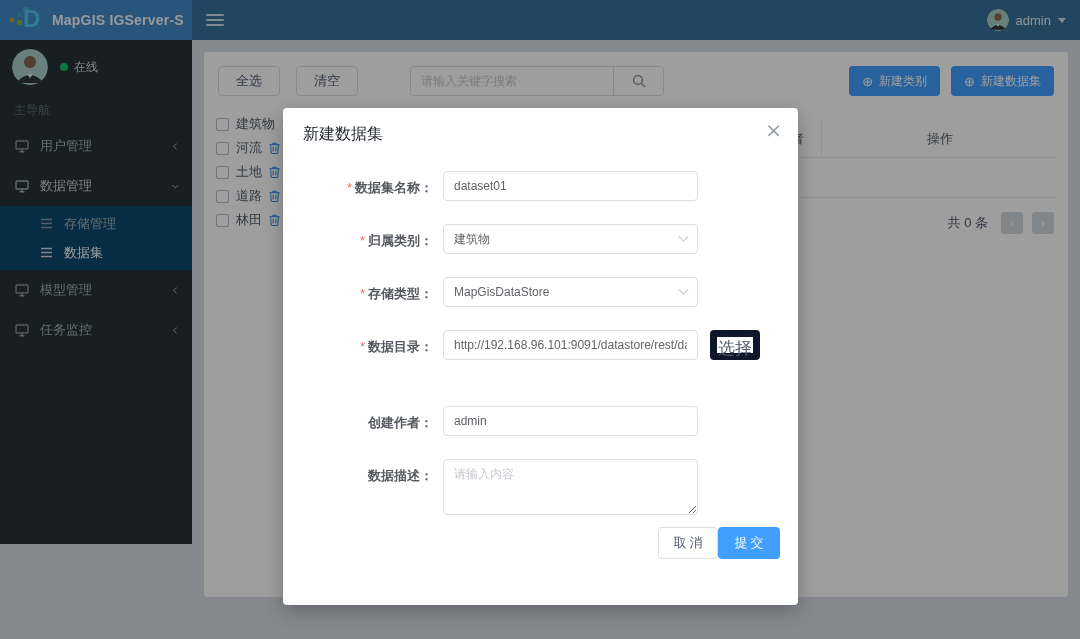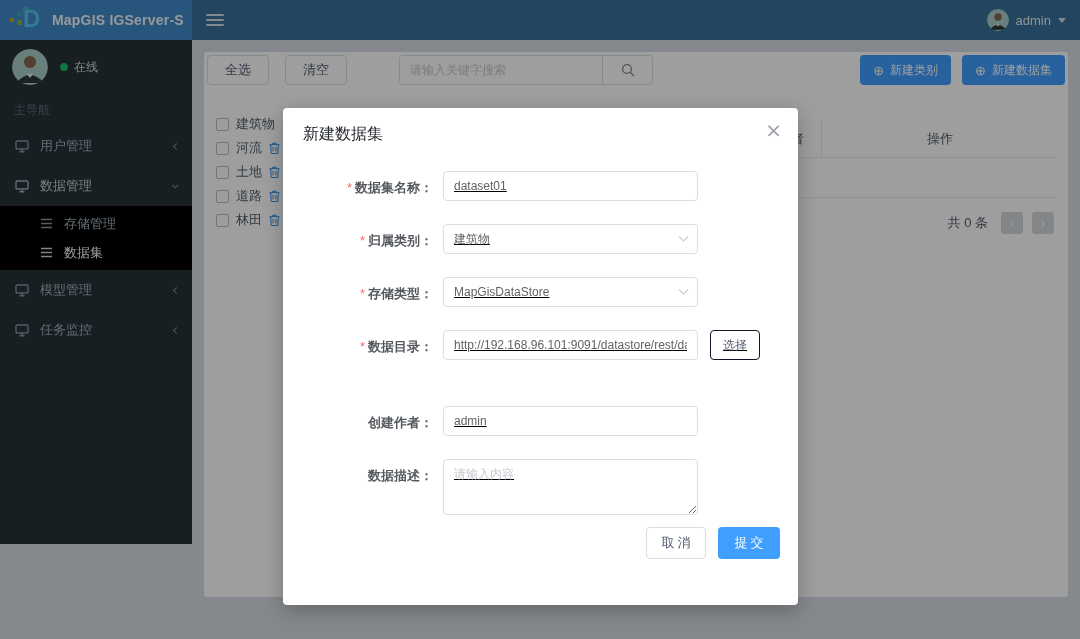--- a/index.html
+++ b/index.html
@@ -32,29 +32,29 @@
   .avatar-lg { width:36px; height:36px; border-radius:50%; overflow:hidden; flex:0 0 36px; }
   .status { display:flex; align-items:center; gap:6px; }
   .dot { width:8px; height:8px; border-radius:50%; background:#19be6b; }
   .status span { color:#d5dde2; font-size:12px; }
   .navlabel { color:#5f6d75; font-size:12px; padding:9px 14px 7px; }
   .mitem { height:40px; display:flex; align-items:center; gap:10px; padding:0 14px; color:#9fb0b8; font-size:13px; cursor:pointer; }
   .mitem .ic { width:16px; display:flex; justify-content:center; flex:0 0 16px; }
   .chev { margin-left:auto; color:#7c8a91; font-size:15px; line-height:1; font-family:"DejaVu Sans",sans-serif; }
   .chev.down { transform:rotate(-90deg); }
   .pie { width:13px; height:13px; border-radius:50%; background:conic-gradient(#bfe7f2 0 85deg, #39a8cc 85deg 360deg); }
-  .submenu { background:#000000; padding:3px 0; }
+  .submenu { background:#0c4a6e; padding:3px 0; }
   .submenu .mitem { height:29px; padding-left:38px; }
   .submenu .mitem.active { color:#ffffff; }
   .mitem.parent-open { color:#c3ced4; }
 
   
   .content { position:absolute; left:192px; top:40px; width:888px; height:599px; background:#d7dde4; }
   .card { position:relative; margin:12px; height:545px; background:#ffffff; border-radius:3px; }
-  .toolbar { display:flex; align-items:center; padding:3px; }
+  .toolbar { display:flex; align-items:center; padding:14px; }
   .btn-plain { height:30px; padding:0 17px; background:#fff; border:1px solid #dcdee2; border-radius:4px; color:#515a6e; font-size:13px; cursor:pointer; }
   .btn-plain + .btn-plain { margin-left:16px; }
   .searchbox { margin-left:52px; width:254px; height:30px; border:1px solid #dcdee2; border-radius:4px; background:#fff; display:flex; overflow:hidden; }
   .searchbox input { flex:1; border:none; outline:none; padding:0 10px; font-size:12px; color:#b91c1c; font-family:inherit; }
   .searchbox input::placeholder { color:#c5c8ce; }
   .search-append { width:50px; border-left:1px solid #dcdee2; display:flex; align-items:center; justify-content:center; cursor:pointer; background:#fff; }
   .btn-primary { height:30px; background:#409eff; border:none; border-radius:4px; color:#fff; font-size:12px; padding:0 13px; display:flex; align-items:center; gap:6px; cursor:pointer; }
   .tb-right { margin-left:auto; display:flex; gap:11px; }
   .plus { font-size:13px; line-height:1; }
 
@@ -76,29 +76,29 @@
 
   
   .overlay { position:absolute; inset:0; background:rgba(0,0,0,0.38); z-index:50; }
   .modal { position:absolute; left:283px; top:108px; width:515px; height:497px; background:#fff; border-radius:4px; z-index:100; box-shadow:0 6px 20px rgba(0,0,0,.25); }
   .m-title { padding:16px 20px 0; font-size:16px; color:#24292f; }
   .m-close { position:absolute; right:16px; top:12px; font-size:20px; color:#9aa0a6; cursor:pointer; line-height:1; font-family:"DejaVu Sans",sans-serif; }
   .mform { padding-top:26px; }
   .frow { display:flex; align-items:flex-start; margin-bottom:23px; }
   .frow .lab { width:150px; text-align:right; font-size:13px; font-weight:bold; color:#55595f; padding-top:8px; }
   .req { color:#f56c6c; margin-right:3px; font-weight:normal; }
-  .ctl { margin-left:10px; display:flex; align-items:flex-start;text-decoration:underline; }
+  .ctl { margin-left:10px; display:flex; align-items:flex-start; }
   .inp { width:255px; height:30px; border:1px solid #dcdee2; border-radius:4px; padding:0 10px; font-size:12px; color:#606266; font-family:inherit; outline:none; white-space:nowrap; overflow:hidden; }
   .sel { width:255px; height:30px; border:1px solid #dcdee2; border-radius:4px; padding:0 10px; font-size:12px; color:#606266; display:flex; align-items:center; cursor:pointer; background:#fff; }
   .sel .val { flex:1; }
   .sel-arrow { width:7px; height:7px; border-right:1.5px solid #c0c4cc; border-bottom:1.5px solid #c0c4cc; transform:rotate(45deg) translate(-2px,-2px); }
-  .btn-choose { margin-left:12px; width:50px; height:30px; background:#fff; border:1px solid #0f172a; border-radius:4px; font-size:12px; color:#515a6e; cursor:pointer; }
+  .btn-choose { margin-left:12px; width:50px; height:30px; background:#fff; border:7px solid #0f172a; border-radius:4px; font-size:17px; color:#515a6e; cursor:pointer; }
   .ta { width:255px; height:56px; border:1px solid #dcdee2; border-radius:4px; padding:6px 10px; font-size:12px; color:#606266; font-family:inherit; outline:none; resize:both; }
   .ta::placeholder { color:#c5c8ce; }
-  .m-footer { display:flex; justify-content:flex-end; gap:12px; padding-right:18px; margin-top:12px; }
+  .m-footer { display:flex; justify-content:flex-end; gap:0; padding-right:18px; margin-top:12px; }
   .btn-cancel { width:60px; height:32px; background:#fff; border:1px solid #dcdee2; border-radius:4px; font-size:13px; color:#515a6e; letter-spacing:3px; cursor:pointer; padding-left:3px; }
   .btn-submit { width:62px; height:32px; background:#409eff; border:none; border-radius:4px; font-size:13px; color:#fff; letter-spacing:3px; cursor:pointer; padding-left:3px; }
 </style>
 </head>
 <body>
 
 <div class="page">
 
   <div class="hdr">
     <div class="brand">

